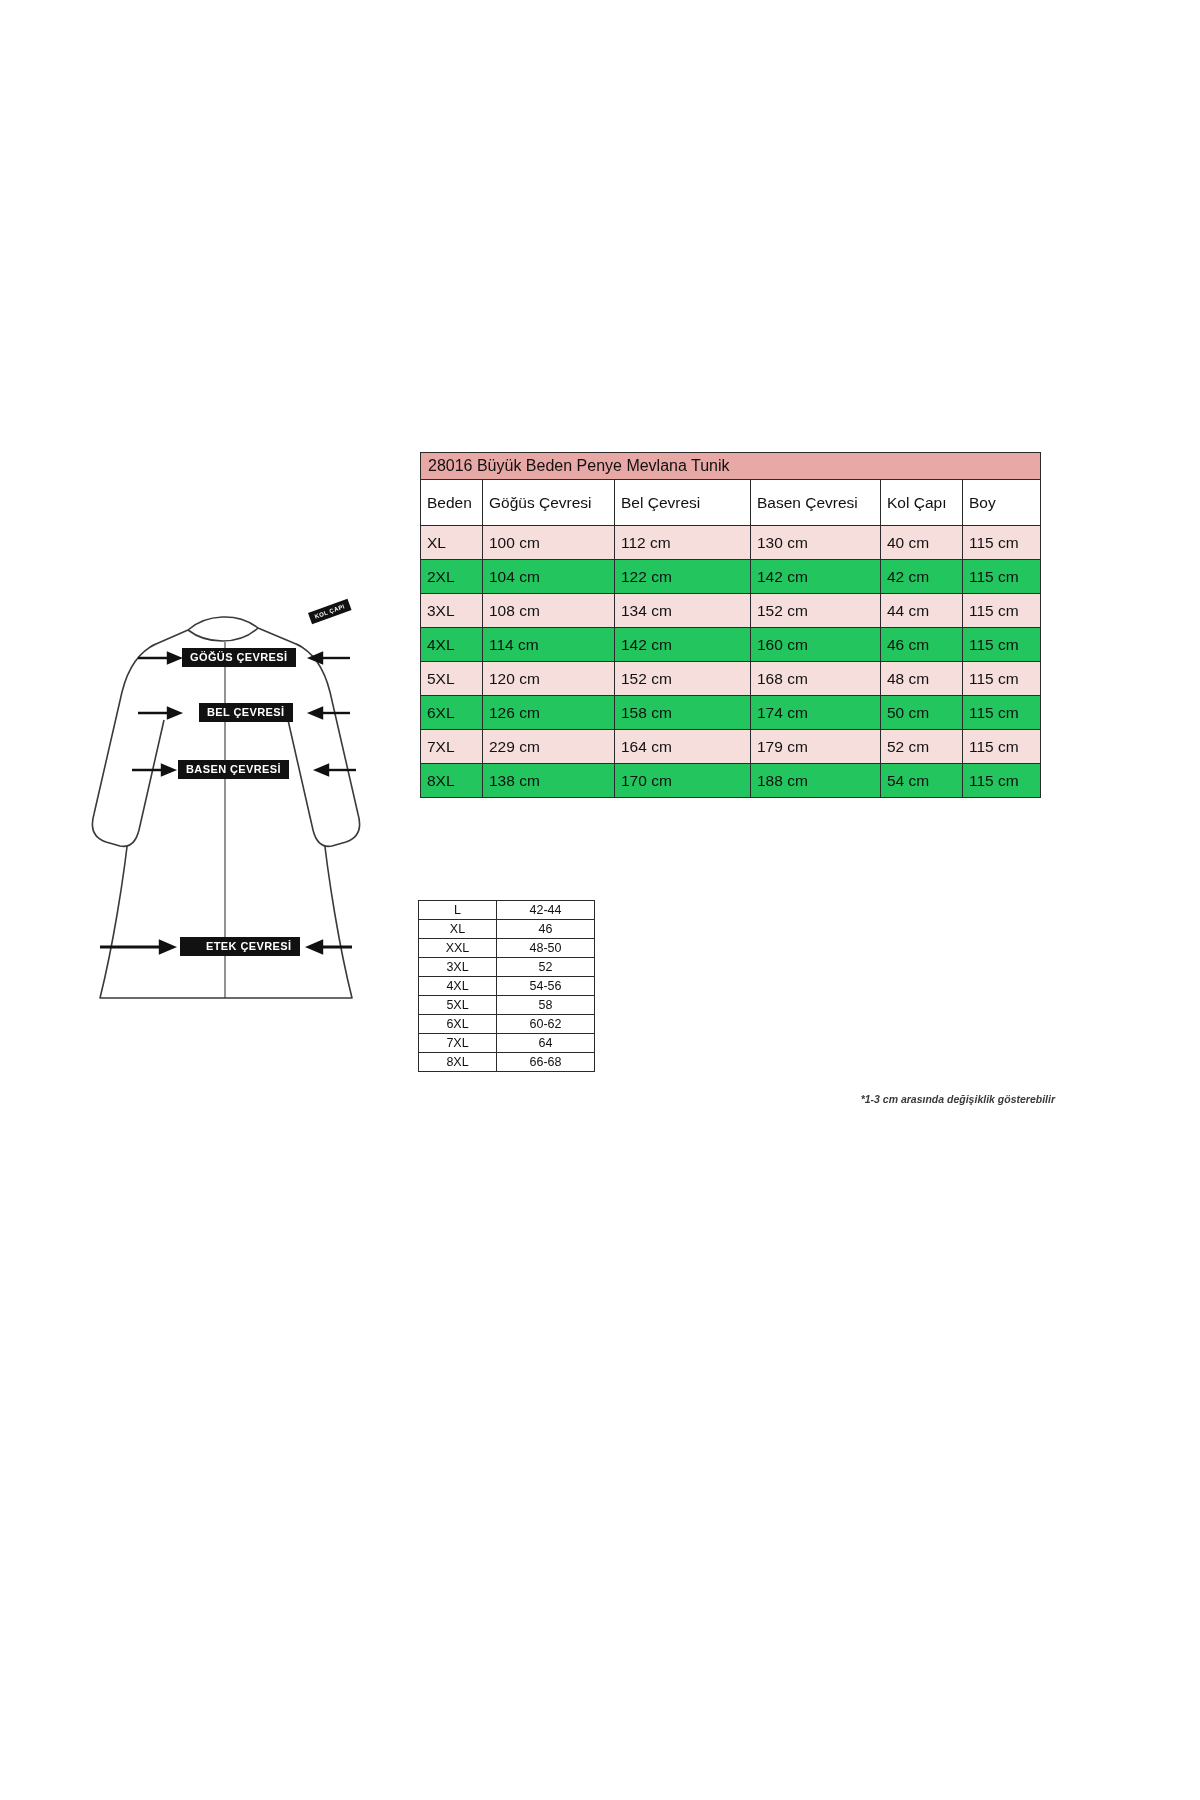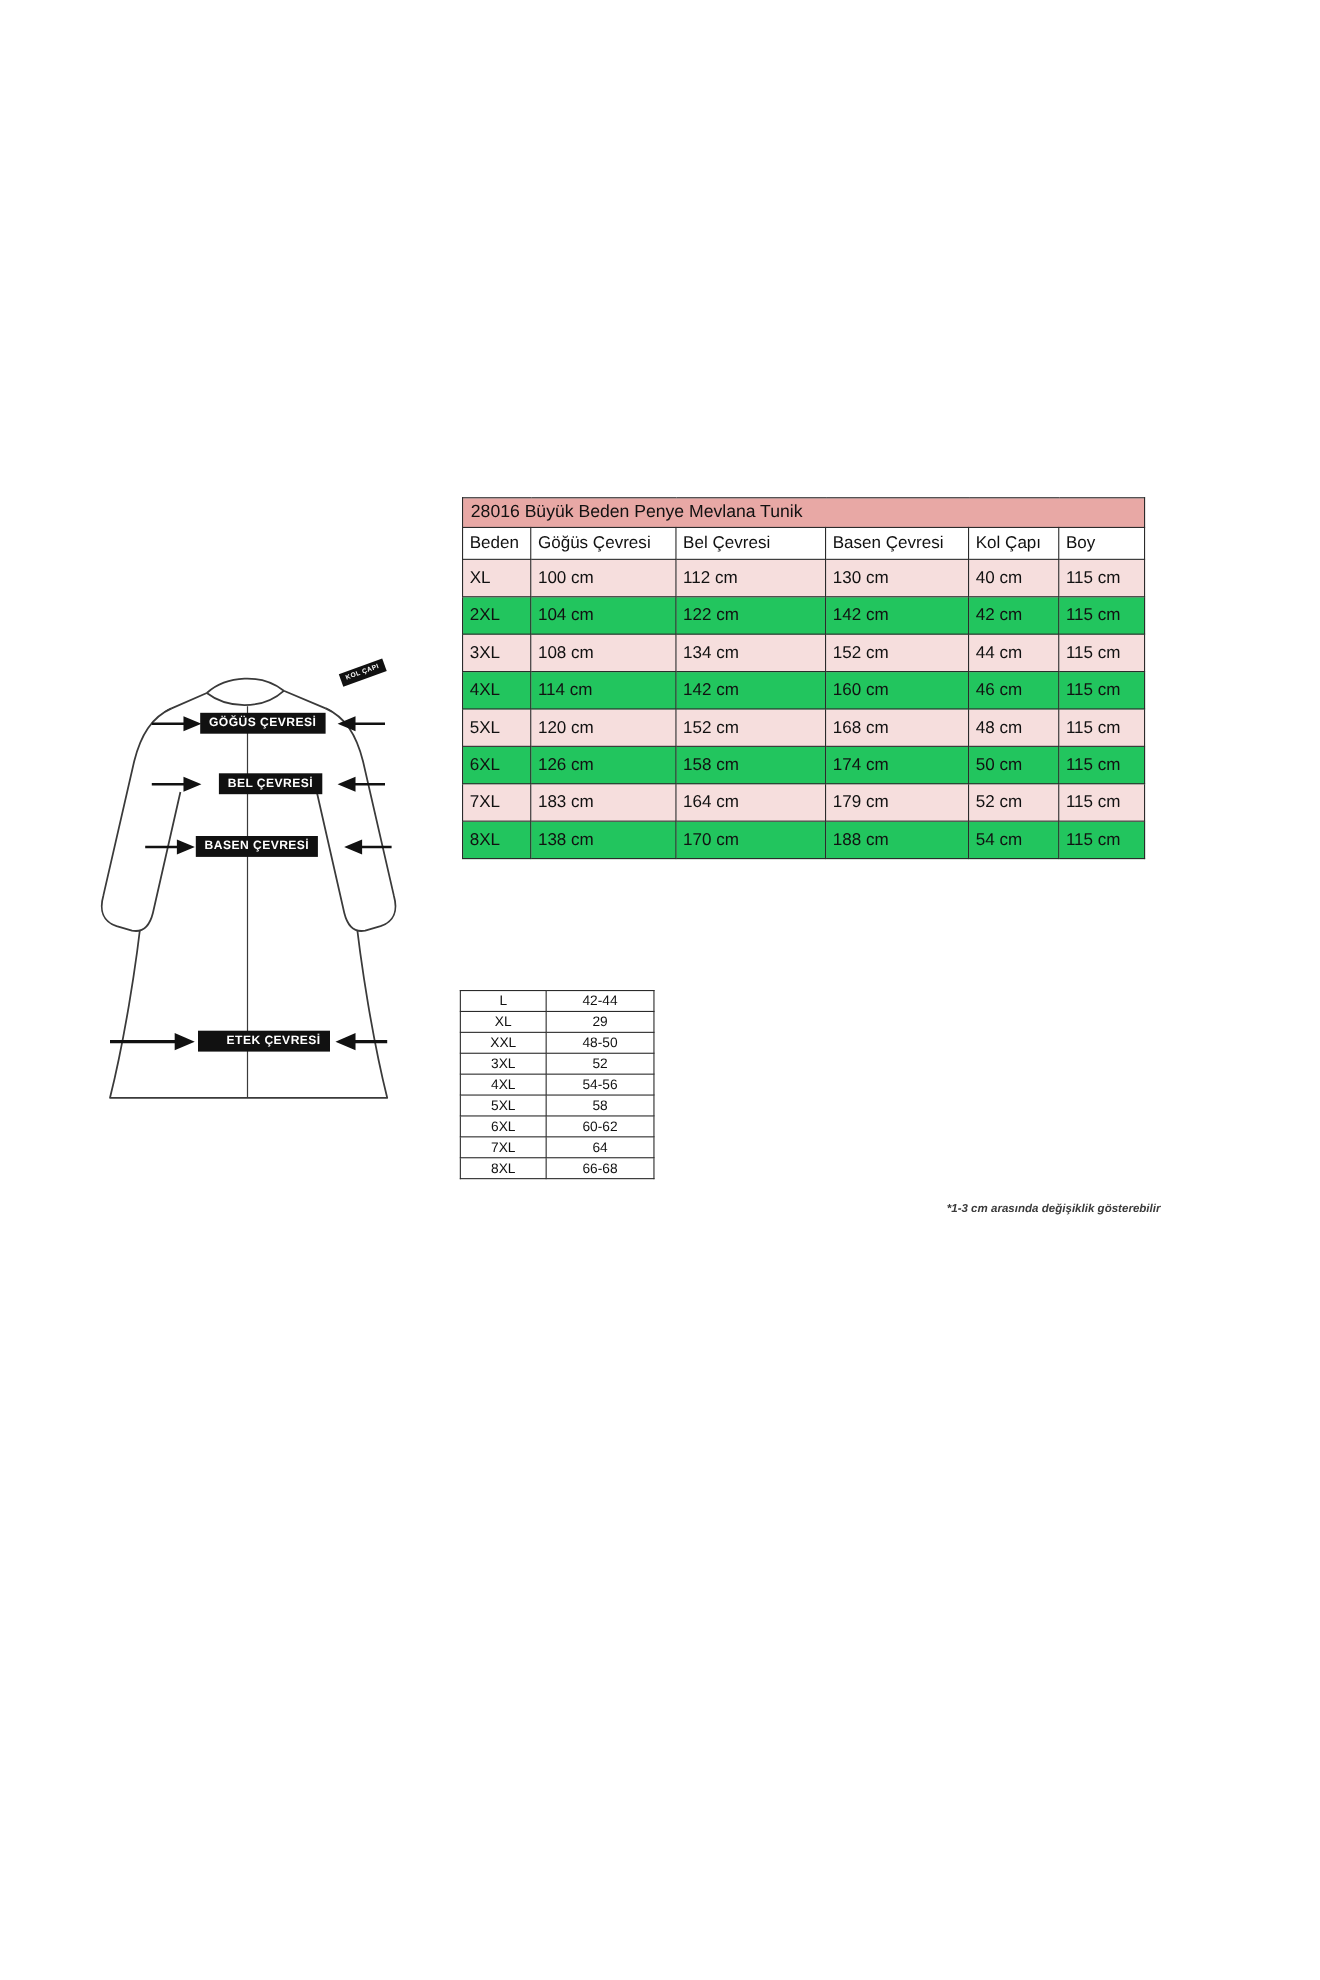--- a/index.html
+++ b/index.html
@@ -81,21 +81,21 @@
   .main-table .title-cell {
     background: #e8a8a5;
     font-size: 16px;
     font-weight: normal;
     height: 24px;
     padding-left: 7px;
   }
   .main-table .head-row td {
     background: #ffffff;
     font-size: 15.5px;
-    height: 29px;
+    height: 46px;
   }
   .row-light td { background: #f6dedd; }
   .row-dark  td { background: #22c55e; }
 
   
   .c0 { width: 62px; }
   .c1 { width: 132px; }
   .c2 { width: 136px; }
   .c3 { width: 130px; }
   .c4 { width: 82px; }
@@ -259,21 +259,21 @@
       <tr class="row-dark">
         <td>6XL</td>
         <td>126 cm</td>
         <td>158 cm</td>
         <td>174 cm</td>
         <td>50 cm</td>
         <td>115 cm</td>
       </tr>
       <tr class="row-light">
         <td>7XL</td>
-        <td>183 cm</td>
+        <td>229 cm</td>
         <td>164 cm</td>
         <td>179 cm</td>
         <td>52 cm</td>
         <td>115 cm</td>
       </tr>
       <tr class="row-dark">
         <td>8XL</td>
         <td>138 cm</td>
         <td>170 cm</td>
         <td>188 cm</td>
@@ -288,21 +288,21 @@
         <col class="sc0">
         <col class="sc1">
       </colgroup>
     <tbody>
       <tr>
         <td>L</td>
         <td>42-44</td>
       </tr>
       <tr>
         <td>XL</td>
-        <td>29</td>
+        <td>46</td>
       </tr>
       <tr>
         <td>XXL</td>
         <td>48-50</td>
       </tr>
       <tr>
         <td>3XL</td>
         <td>52</td>
       </tr>
       <tr>

